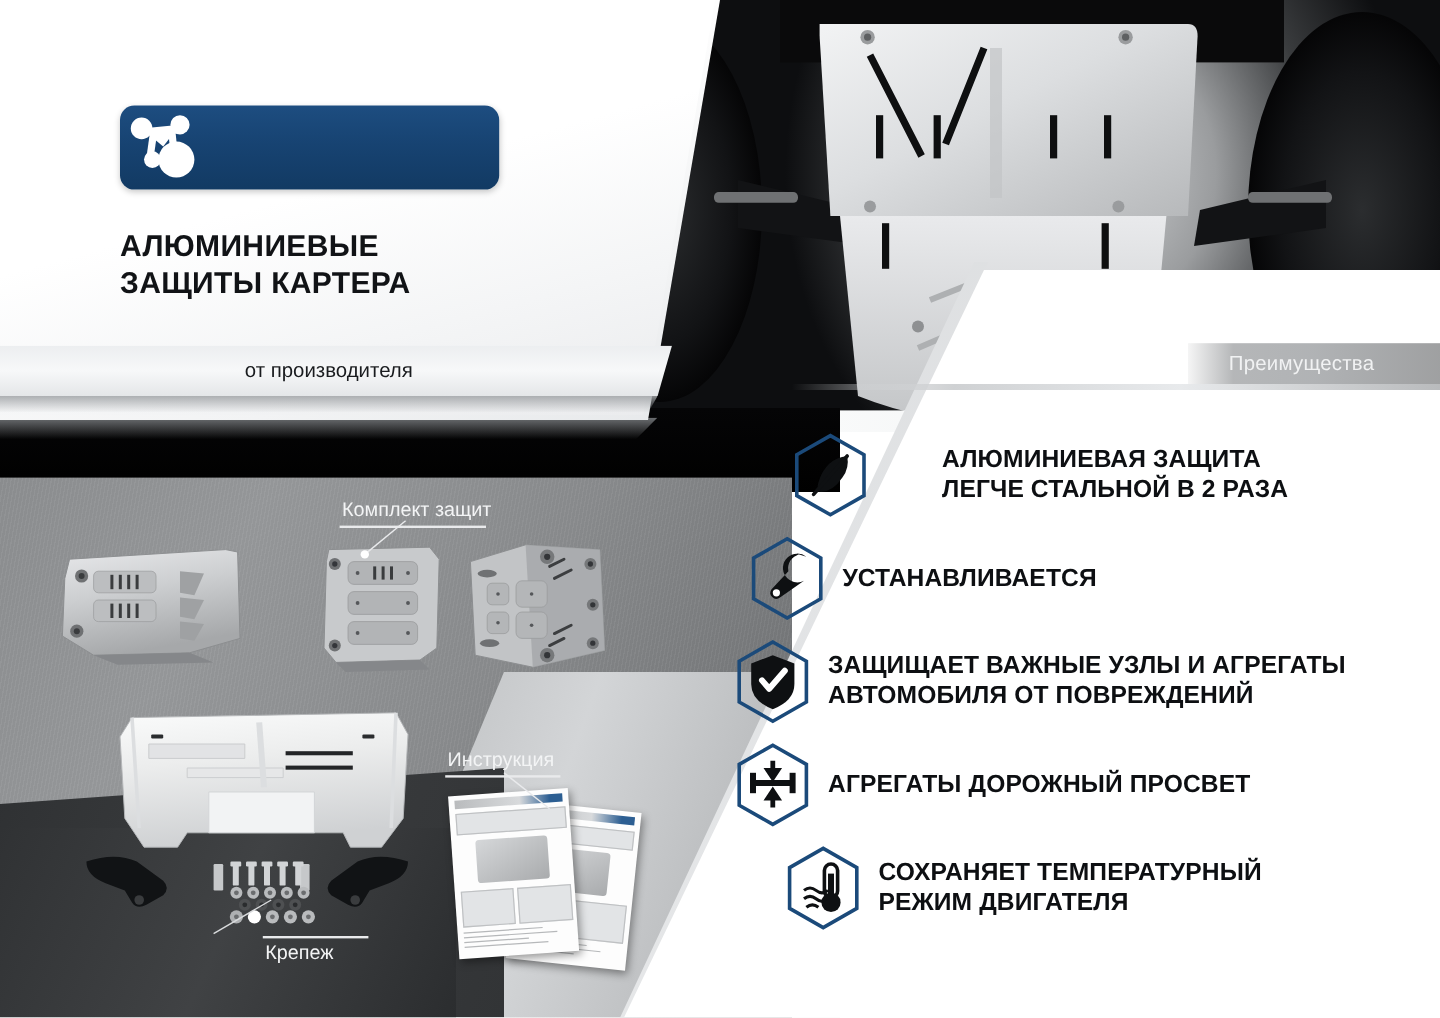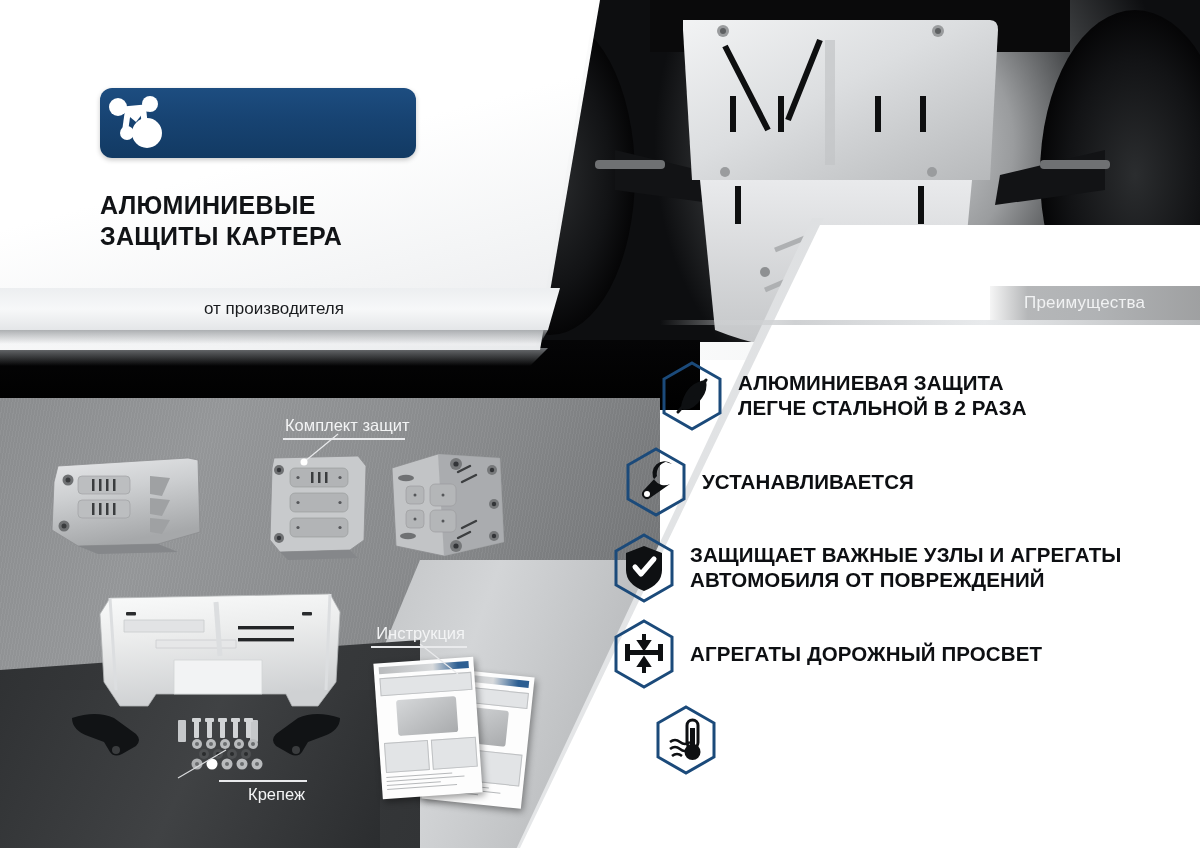--- a/index.html
+++ b/index.html
@@ -156,29 +156,29 @@
   .feat-list{position:absolute;left:612px;top:360px;width:588px;z-index:14;}
   .feat{display:flex;align-items:center;margin-bottom:14px;}
   .hexwrap{flex:0 0 auto;width:64px;height:72px;position:relative;margin-right:14px;}
   .hexwrap svg{display:block;}
   .feat-txt{
     color:#0d0f12;font-weight:bold;font-size:20.5px;line-height:1.2;
     letter-spacing:.1px;
   }
 
   
-  .feat.i0{margin-left:48px;}
+  .feat.i0{margin-left:48px;gap:47px;}
   .feat.i1{margin-left:12px;}
   .feat.i2{margin-left:0px;}
   .feat.i3{margin-left:0px;}
   .feat.i4{margin-left:42px;}
 
   
   .callout{position:absolute;z-index:20;color:#f3f4f5;font-size:16.5px;white-space:nowrap;}
-  .callout .lbl{display:block;padding:0 2px 3px 2px;text-align:right;}
+  .callout .lbl{display:block;padding:0 2px 3px 2px;}
   .callout .rule{display:block;height:2px;background:#e9eaec;}
 
   .c-kit{left:283px;top:416px;}
   .c-kit .rule{width:122px;}
   .c-instr{left:371px;top:624px;}
   .c-instr .rule{width:96px;}
   .c-krep{left:171px;top:780px;margin-left:48px;}
   .c-krep .rule{width:88px;}
 
   .leader{position:absolute;z-index:19;}
@@ -602,17 +602,21 @@
         <svg width="64" height="72" viewBox="0 0 64 72">
           <polygon points="32,3 60,19 60,53 32,69 4,53 4,19" fill="none" stroke="#1b4a7a" stroke-width="3"></polygon>
           <rect x="33" y="16" width="11" height="28" rx="5.5" fill="none" stroke="#0e1012" stroke-width="3"></rect>
           <circle cx="38.5" cy="48" r="8" fill="#0e1012"></circle>
           <rect x="36" y="24" width="5" height="22" fill="#0e1012"></rect>
           <path d="M16 38 q5 -4 10 0 t10 0" stroke="#0e1012" stroke-width="2.6" fill="none"></path>
           <path d="M16 45 q5 -4 10 0 t8 0" stroke="#0e1012" stroke-width="2.6" fill="none"></path>
           <path d="M18 52 q5 -4 10 0" stroke="#0e1012" stroke-width="2.6" fill="none"></path>
         </svg>
       </div>
+      <div class="feat-txt">
+        <div>СОХРАНЯЕТ ТЕМПЕРАТУРНЫЙ</div>
+        <div>РЕЖИМ ДВИГАТЕЛЯ</div>
+      </div>
     </div>
 
   </div>
 
 </div>
 
 </body></html>

